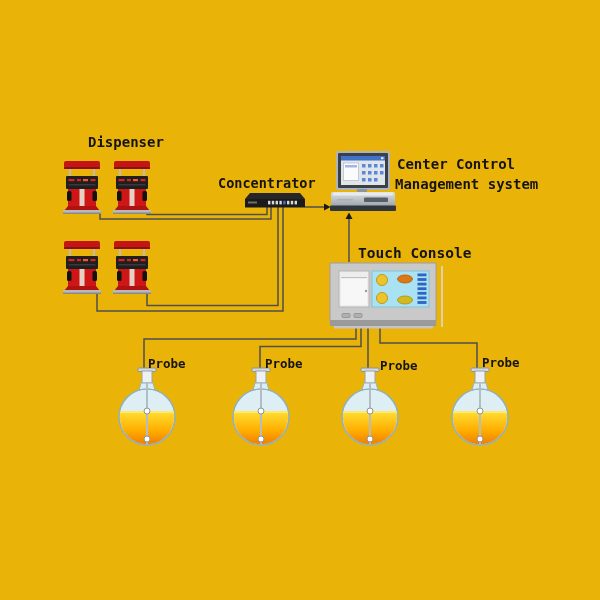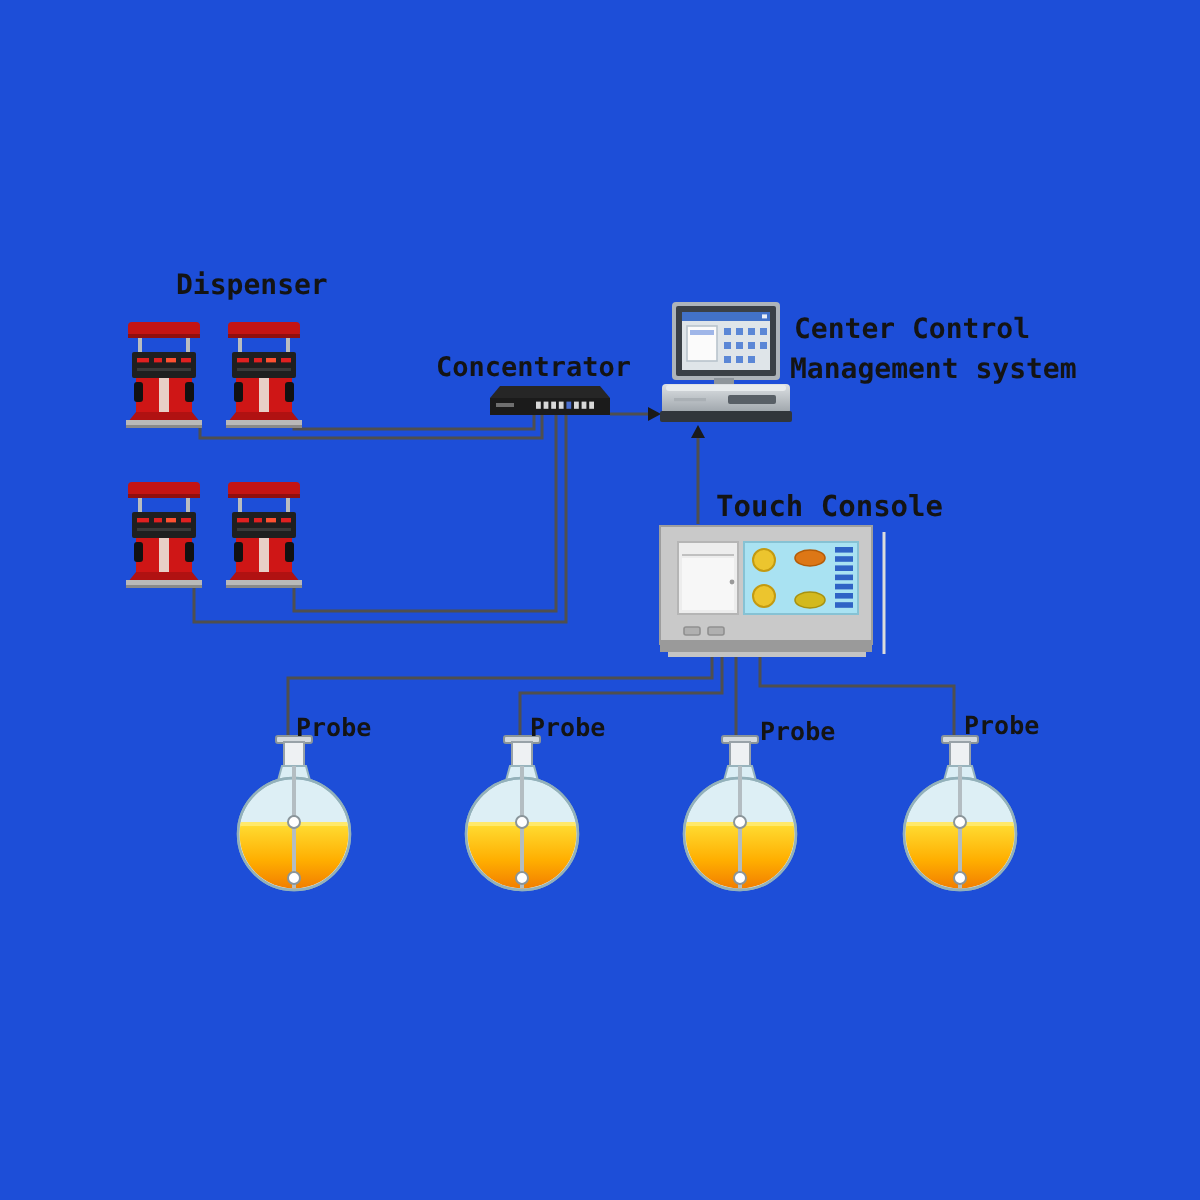--- a/index.html
+++ b/index.html
@@ -1,17 +1,17 @@
 <!DOCTYPE html>
 <html><head>
 <meta charset="utf-8">
 <style>
   html,body{margin:0;padding:0;background:#ffffff;}
   .canvas{
-    position:relative;width:600px;height:600px;background:#1d4ed8;
+    position:relative;width:600px;height:600px;background:#eab308;
     font-family:"DejaVu Sans Mono","Liberation Mono",monospace;
     overflow:hidden;
   }
   svg{display:block;}
   text{
     font-family:"DejaVu Sans Mono","Liberation Mono",monospace;
     font-weight:bold;fill:#141414;
   }
   .lbl-main{font-size:14px;}
   .lbl-conc{font-size:13.5px;}

